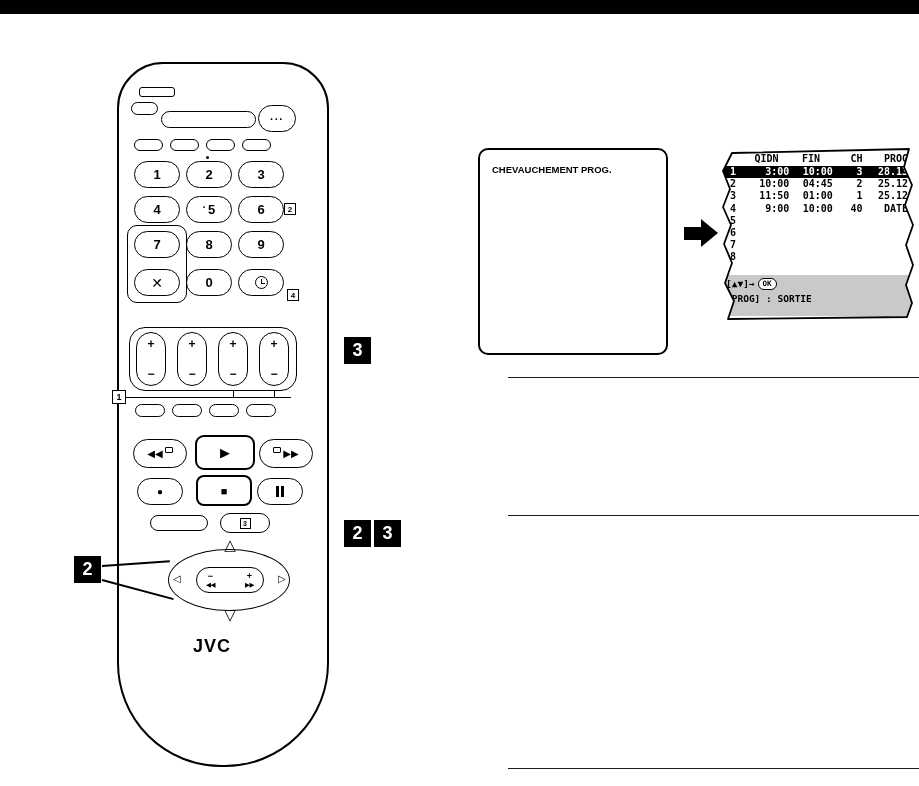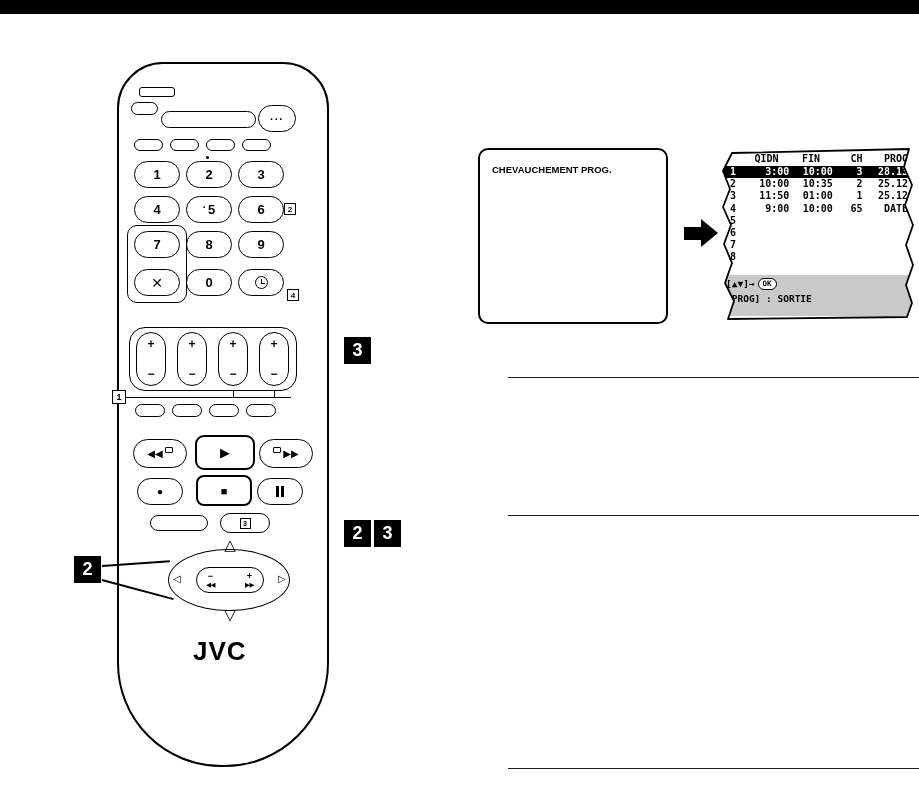--- a/index.html
+++ b/index.html
@@ -32,24 +32,24 @@
   .miniic { width:8px; height:6px; border:1px solid #000; border-radius:1px; }
   .dpad-ell { position:absolute; left:8px; top:11px; width:122px; height:62px;
               border:1.8px solid #000; border-radius:50%; background:#fff; }
   .tri { position:absolute; line-height:1; font-weight:bold; }
   .dpad-pill { position:absolute; left:36px; top:29px; width:68px; height:26px; background:#fff;
                border:1.5px solid #000; border-radius:13px; display:flex; align-items:center;
                justify-content:space-between; padding:0 9px; }
   .stack { display:flex; flex-direction:column; align-items:center; line-height:1; gap:1px; }
   .stack .s1 { font-size:9px; font-weight:bold; }
   .stack .s2 { font-size:6.5px; font-weight:bold; letter-spacing:-0.5px; }
-  .jvc { font-size:26px; font-weight:bold; letter-spacing:1px; }
+  .jvc { font-size:18px; font-weight:bold; letter-spacing:1px; }
 
   
-  .screen1 { left:478px; top:148px; width:190px; height:176px; border:2px solid #000;
+  .screen1 { left:478px; top:148px; width:190px; height:207px; border:2px solid #000;
              border-radius:10px; background:#fff; }
   .s1text { position:absolute; left:12px; top:14px; font-size:9.5px; font-weight:bold; }
   .arrow-shaft { left:684px; top:227px; width:17px; height:13px; background:#000; }
   .arrow-head  { left:701px; top:219px; width:0; height:0; border-top:14.5px solid transparent;
                  border-bottom:14.5px solid transparent; border-left:17px solid #000; }
   .osd { font-family:"DejaVu Sans Mono","Liberation Mono",monospace; font-weight:bold; }
   .s2wrap { left:716px; top:145px; width:202px; height:178px; }
   .s2clip { position:absolute; inset:0; background:#fff;
             clip-path:polygon(16px 8px,193px 4px,188px 22px,196px 40px,189px 60px,197px 80px,
                               190px 100px,197px 120px,190px 140px,196px 158px,191px 172px,
@@ -220,36 +220,36 @@
         <div class="tblrow selected">
             <span class="c-num">1</span>
             <span class="c-debut">3:00</span>
             <span class="c-fin">10:00</span>
             <span class="c-ch">3</span>
             <span class="c-date">28.13</span>
           </div>
         <div class="tblrow">
             <span class="c-num">2</span>
             <span class="c-debut">10:00</span>
-            <span class="c-fin">10:35</span>
+            <span class="c-fin">04:45</span>
             <span class="c-ch">2</span>
             <span class="c-date">25.12</span>
           </div>
         <div class="tblrow">
             <span class="c-num">3</span>
             <span class="c-debut">11:50</span>
             <span class="c-fin">01:00</span>
             <span class="c-ch">1</span>
             <span class="c-date">25.12</span>
           </div>
         <div class="tblrow">
             <span class="c-num">4</span>
             <span class="c-debut">9:00</span>
             <span class="c-fin">10:00</span>
-            <span class="c-ch">65</span>
+            <span class="c-ch">40</span>
             <span class="c-date">DATE</span>
           </div>
         <div class="tblrow">
             <span class="c-num">5</span>
             <span class="c-debut"></span>
             <span class="c-fin"></span>
             <span class="c-ch"></span>
             <span class="c-date"></span>
           </div>
         <div class="tblrow">

